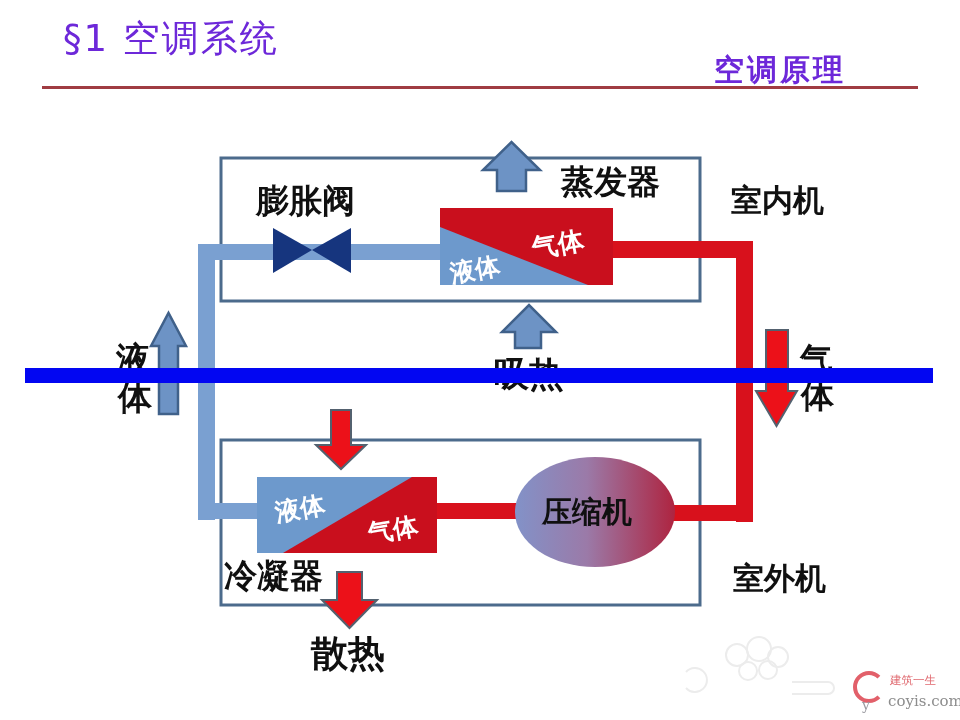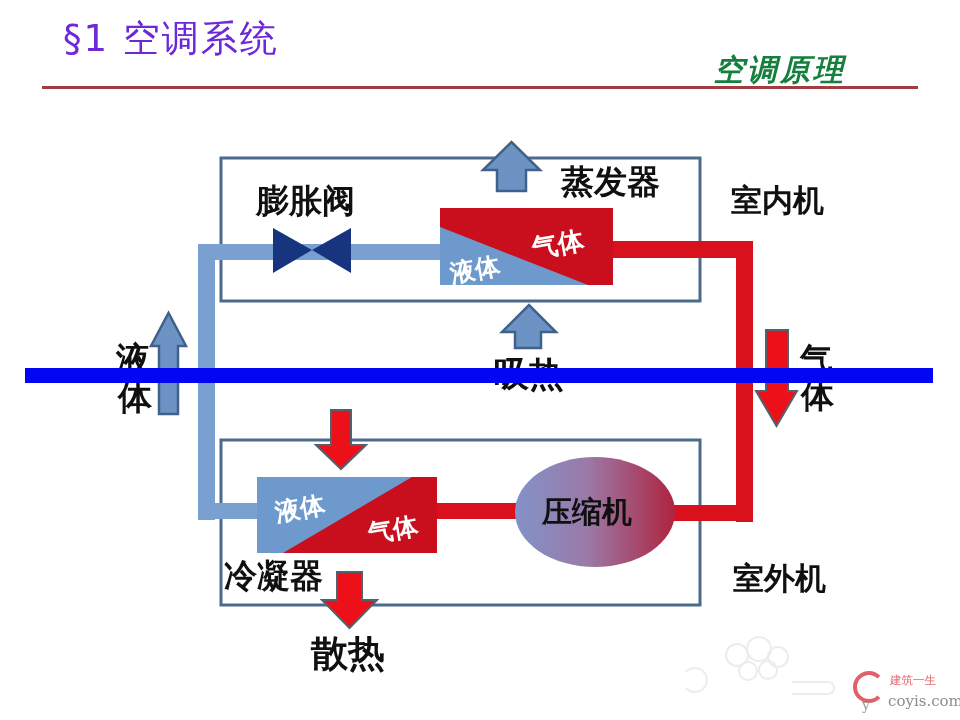--- a/index.html
+++ b/index.html
@@ -1,19 +1,19 @@
 <!DOCTYPE html>
 <html><head>
 <meta charset="utf-8">
 <style>
   html,body{margin:0;padding:0;background:#fff;}
   .stage{position:relative;width:960px;height:720px;background:#ffffff;overflow:hidden;
          font-family:"DejaVu Sans","Liberation Sans",sans-serif;}
   .title{position:absolute;left:63px;top:14px;font-size:37px;font-weight:normal;color:#6d28d9;letter-spacing:2px;white-space:nowrap;}
-  .subtitle{position:absolute;left:714px;top:50px;font-size:30px;font-weight:bold;color:#15803d;letter-spacing:3px;white-space:nowrap;font-style:italic;}
+  .subtitle{position:absolute;left:714px;top:50px;font-size:30px;font-weight:bold;color:#6d28d9;letter-spacing:3px;white-space:nowrap;}
   .rule{position:absolute;left:42px;top:86px;width:876px;height:3px;background:#a03c42;}
   svg{position:absolute;left:0;top:0;}
   .unitbox{fill:none;stroke:#4c6b8c;stroke-width:3;}
   .pipeb{fill:#7aa0d1;}
   .piper{fill:#d8111c;}
   .barrow{fill:#6d93c5;stroke:#40618a;stroke-width:2.5;}
   .rarrow{fill:#ec1119;stroke:#53616f;stroke-width:2;}
   .lab{font-family:"DejaVu Sans","Liberation Sans",sans-serif;font-weight:bold;fill:#101010;}
   .wlab{font-family:"DejaVu Sans","Liberation Sans",sans-serif;font-weight:bold;fill:#ffffff;}
   .ghost{stroke:#ececec;fill:none;stroke-width:2;}

